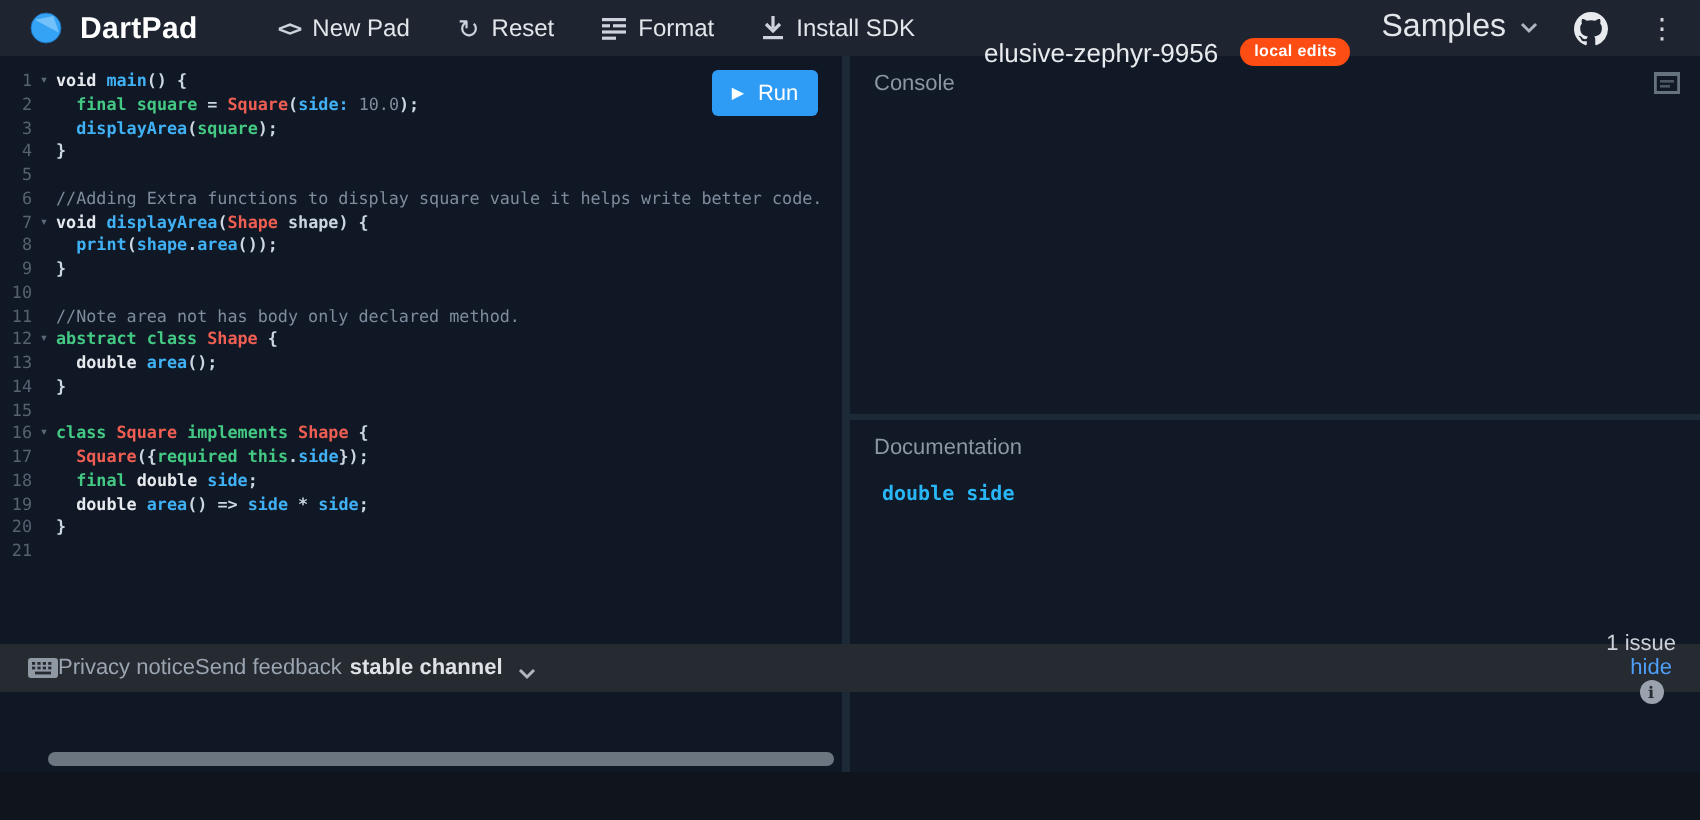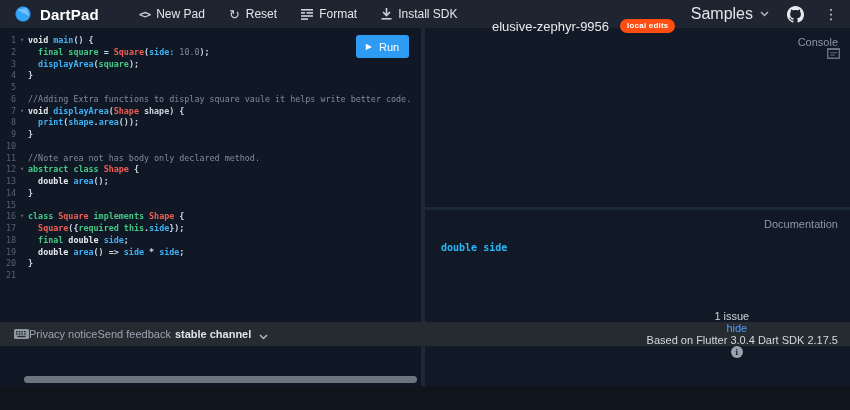--- a/index.html
+++ b/index.html
@@ -55,21 +55,21 @@
 
   .run-btn{position:absolute;top:7px;right:12px;width:53px;height:23px;background:var(--accent);
     border:none;border-radius:3px;color:#fff;display:flex;align-items:center;justify-content:center;
     gap:7px;font-size:11px;font-family:"Liberation Sans",sans-serif;cursor:pointer;}
   .play{font-size:8px;line-height:1;}
   .hscroll{position:absolute;left:24px;bottom:3px;width:393px;height:7px;background:#6c7680;
     border-radius:4px;cursor:pointer;}
 
   
   .console-sec{height:179px;position:relative;}
-  .sec-head{display:flex;align-items:flex-end;justify-content:space-between;padding:8px 12px 0;flex-direction:column;}
+  .sec-head{display:flex;align-items:flex-start;justify-content:space-between;padding:8px 12px 0;}
   .sec-title{color:#8b97a3;font-size:11px;}
   .clear-icon{color:#66727e;cursor:pointer;display:inline-flex;margin-right:-2px;}
   .hdivider{height:3px;background:#1c2936;cursor:row-resize;}
   .doc-sec{flex:1;position:relative;}
   .doc-content{margin:12px 0 0 16px;color:var(--doc-cyan);font-family:"DejaVu Sans Mono",monospace;
     font-size:10px;font-weight:bold;}
 
   
   .statusbar{position:absolute;left:0;bottom:0;width:850px;height:24px;background:#262a31;
     display:flex;align-items:center;padding:0 12px;font-size:11px;}
@@ -247,17 +247,16 @@
         <span class="chev">
           <svg width="9" height="6" viewBox="0 0 9 6">
               <path d="M1 1 L4.5 4.5 L8 1" stroke="#aeb6bf" stroke-width="1.5" fill="none"></path>
             </svg>
         </span>
       </span>
     </div>
     <div class="sb-right">
       <span class="issues">1 issue</span>
       <span class="hide-link">hide</span>
-      <span class="based-on">Based on Flutter 3.0.4 Dart SDK 2.17.5</span>
       <span class="info-icon">i</span>
     </div>
   </footer>
 </div>
 
 </body></html>

